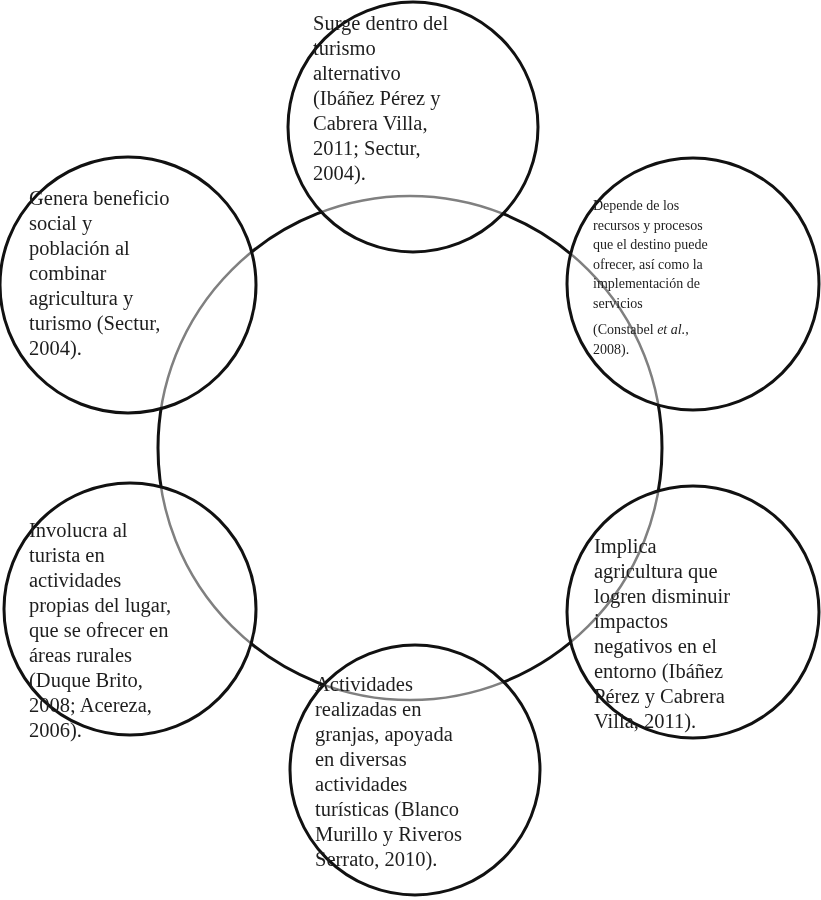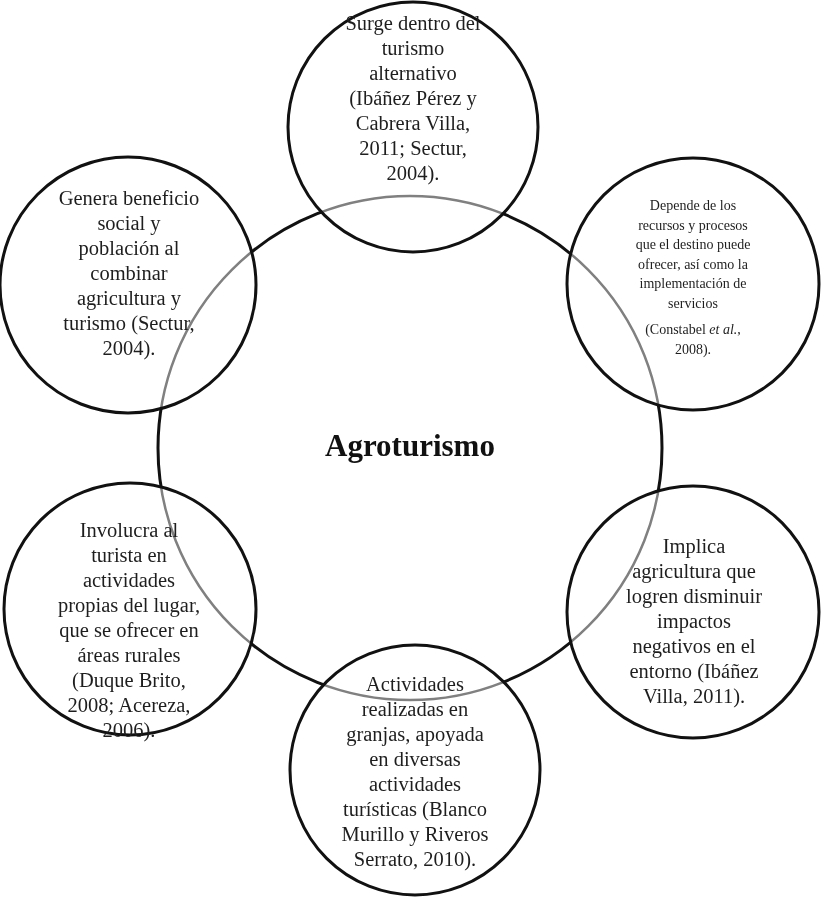--- a/index.html
+++ b/index.html
@@ -8,21 +8,20 @@
     width: 821px;
     height: 900px;
     overflow: hidden;
     background: #ffffff;
     font-family: "Liberation Serif", "DejaVu Serif", serif;
     color: #1a1a1a;
   }
   svg.shapes { position: absolute; left: 0; top: 0; }
   .node-text {
     position: absolute;
-    text-align: center;
     font-size: 20.5px;
     line-height: 25px;
     color: #1e1e1e;
     white-space: nowrap;
   }
   .node-text span { display: block; }
   .node-text.small { font-size: 14px; line-height: 19.5px; }
   .node-text .cite { margin-top: 7px; }
   .center-title {
     position: absolute;
@@ -58,21 +57,20 @@
     <circle cx="410" cy="448" r="252" fill="none" stroke="#808080" stroke-width="2.5" clip-path="url(#smallClips)"></circle>
 
     <circle cx="413" cy="127" r="125" fill="none" stroke="#111" stroke-width="3"></circle>
     <circle cx="693" cy="284" r="126" fill="none" stroke="#111" stroke-width="3"></circle>
     <circle cx="693" cy="612" r="126" fill="none" stroke="#111" stroke-width="3"></circle>
     <circle cx="415" cy="770" r="125" fill="none" stroke="#111" stroke-width="3"></circle>
     <circle cx="130" cy="609" r="126" fill="none" stroke="#111" stroke-width="3"></circle>
     <circle cx="128" cy="285" r="128" fill="none" stroke="#111" stroke-width="3"></circle>
   </svg>
 
-  <div class="center-title">Agroturismo</div>
 
   <div class="node-text" style="left:313px; width:200px; top:11px;">
     <span>Surge dentro  del</span>
     <span>turismo</span>
     <span>alternativo</span>
     <span>(Ibáñez Pérez y</span>
     <span>Cabrera Villa,</span>
     <span>2011; Sectur,</span>
     <span>2004).</span>
   </div>
@@ -88,20 +86,21 @@
     <span>2008).</span>
   </div>
 
   <div class="node-text" style="left:594px; width:200px; top:534px;">
     <span>Implica</span>
     <span>agricultura que</span>
     <span>logren disminuir</span>
     <span>impactos</span>
     <span>negativos en el</span>
     <span>entorno (Ibáñez</span>
+    <span>Pérez y Cabrera</span>
     <span>Villa, 2011).</span>
   </div>
 
   <div class="node-text" style="left:315px; width:200px; top:672px;">
     <span>Actividades</span>
     <span>realizadas en</span>
     <span>granjas, apoyada</span>
     <span>en diversas</span>
     <span>actividades</span>
     <span>turísticas (Blanco</span>

